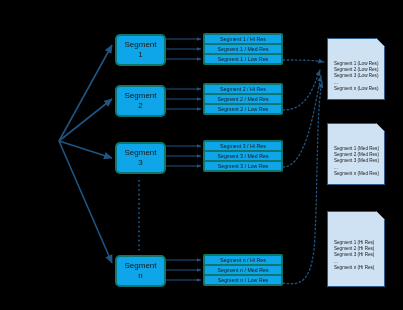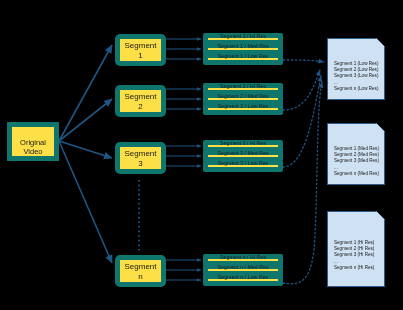--- a/index.html
+++ b/index.html
@@ -1,20 +1,20 @@
 <!DOCTYPE html>
 <html><head>
 <meta charset="utf-8">
 <style>
   html,body{margin:0;padding:0;background:#000;}
   #stage{position:relative;width:403px;height:310px;background:#000;overflow:hidden;
          font-family:"Liberation Sans","DejaVu Sans",sans-serif;}
   #svg{position:absolute;left:0;top:0;width:403px;height:310px;}
-  .node{position:absolute;box-sizing:border-box;background:#fde047;border:5px solid #0f766e;
-        display:flex;align-items:flex-end;justify-content:center;text-align:center;color:#1a1a1a;}
+  .node{position:absolute;box-sizing:border-box;background:#0ea5e9;border:2px solid #0f766e;
+        display:flex;align-items:center;justify-content:center;text-align:center;color:#1a1a1a;}
   .orig{border-radius:0;font-size:7.5px;line-height:9px;}
   .seg{border-radius:5px;font-size:8px;line-height:10px;}
   .res{border-radius:2px;font-size:5.2px;line-height:7px;letter-spacing:.05px;}
   .doc{position:absolute;box-sizing:border-box;background:#cfe2f3;border:1px solid #2b5c8a;
        clip-path:polygon(0 0, calc(100% - 9px) 0, 100% 9px, 100% 100%, 0 100%);}
   .doc-lines{position:absolute;left:6px;top:0;font-size:4.6px;line-height:6.2px;color:#1a1a1a;white-space:pre;}
   .seg .lbl{white-space:pre;}
 </style>
 </head>
 <body>
@@ -65,24 +65,20 @@
       <path d="M283,283 C300,286 310,282 314,250 C318,200 316,110 322,82" marker-end="url(#ahs)"></path>
     </g>
 
     <g stroke="#2b5c8a" stroke-width="1" fill="none">
       <path d="M376,38 L385,47"></path>
       <path d="M376,123 L385,132"></path>
       <path d="M376,211 L385,220"></path>
     </g>
   </svg>
 
-  <div class="node orig" style="left:7px;top:122px;width:52px;height:39px;">
-    <span class="lbl">Original
-Video</span>
-  </div>
 
   <div class="node seg" style="left:115px;top:34px;width:51px;height:32px;">
     <span class="lbl">Segment
 1</span>
   </div>
   <div class="node seg" style="left:115px;top:85px;width:51px;height:32px;">
     <span class="lbl">Segment
 2</span>
   </div>
   <div class="node seg" style="left:115px;top:142px;width:51px;height:32px;">

